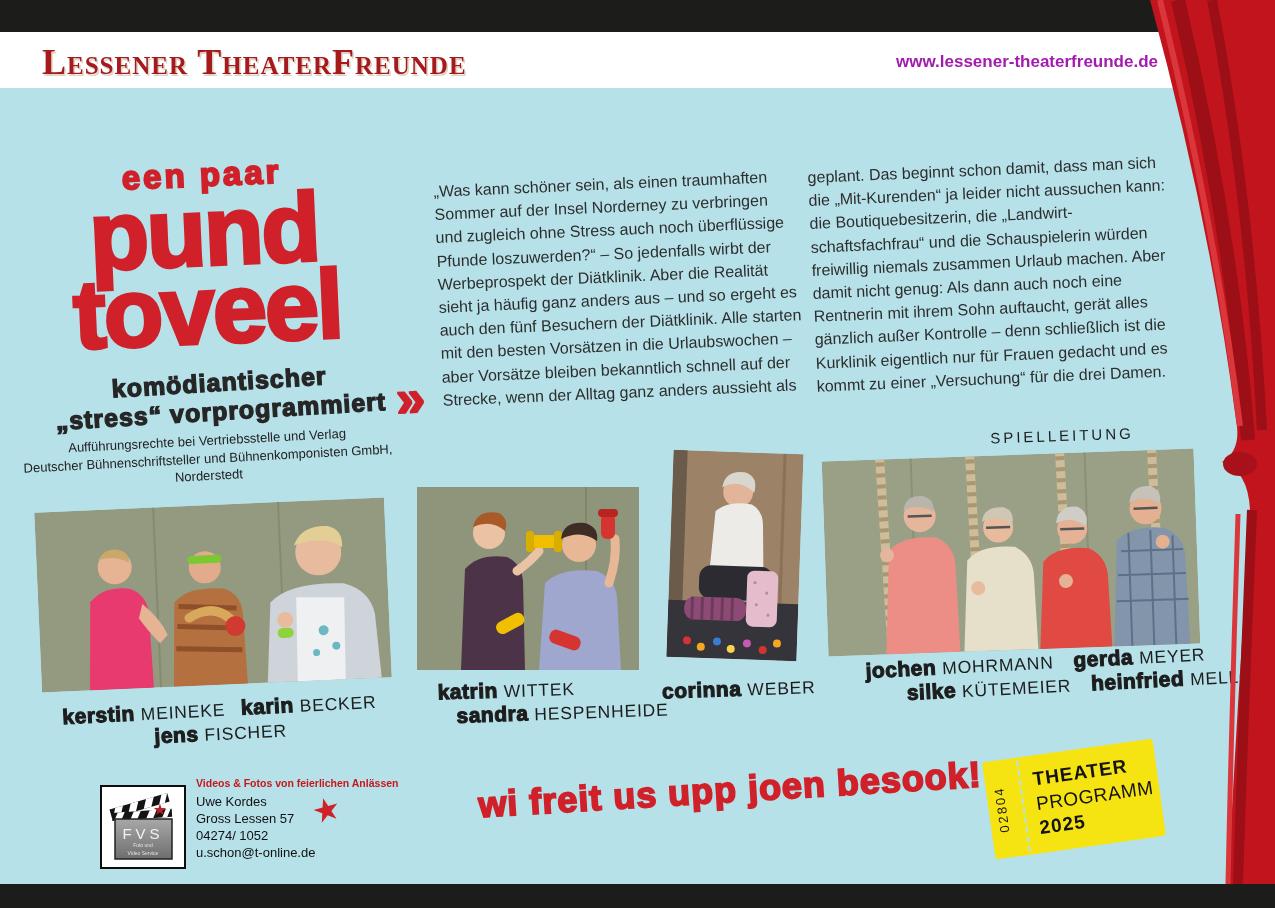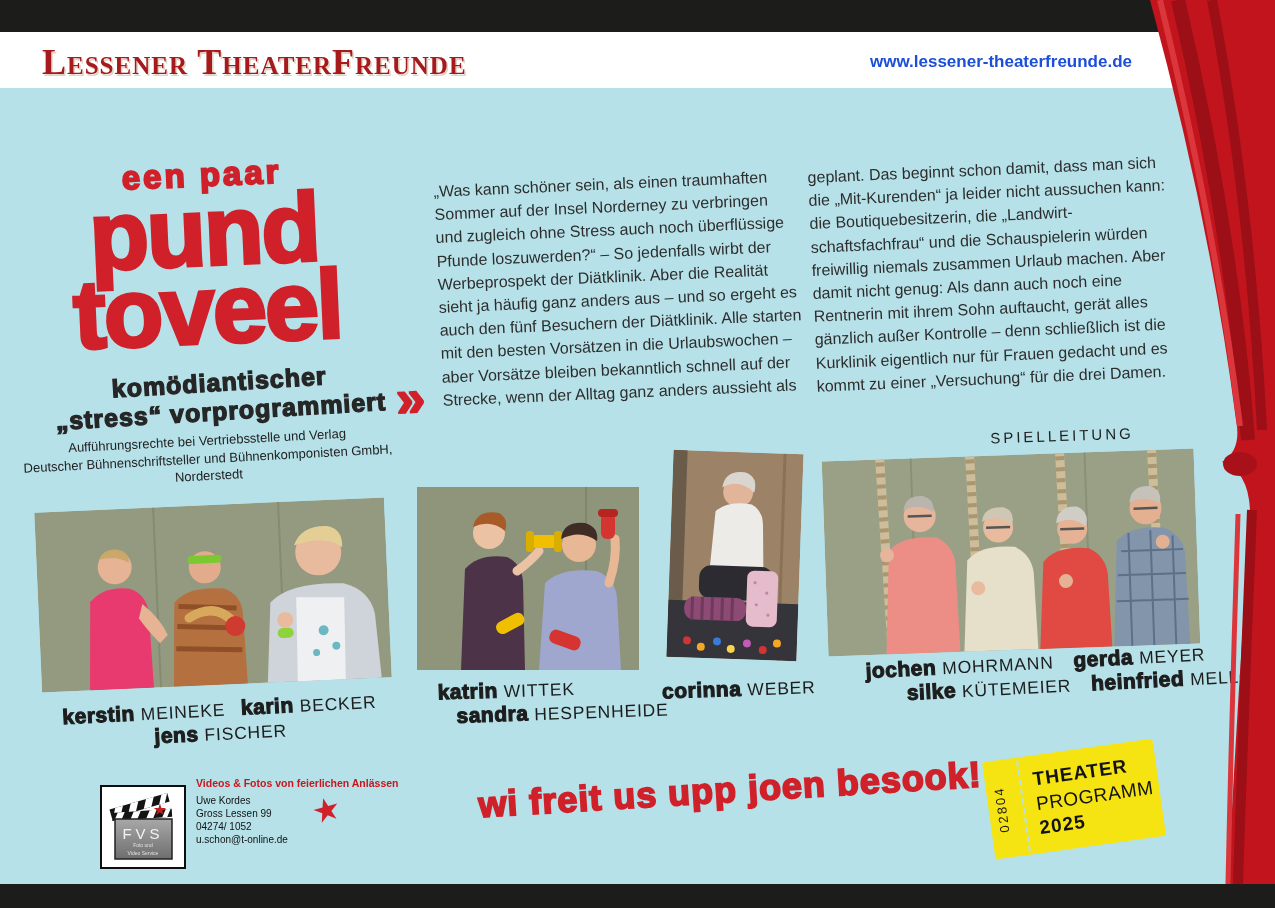--- a/index.html
+++ b/index.html
@@ -17,22 +17,22 @@
   .band-white{left:0;top:32px;width:1275px;height:56px;background:#ffffff;}
 
   .logo{
     left:42px;top:36px;width:420px;height:52px;line-height:52px;
     font-family:"Liberation Serif", serif; font-variant:small-caps;
     font-weight:700; font-size:36px; letter-spacing:1px; color:#a6191c;
     text-shadow:1.5px 1.5px 0 #ded4c4;
     white-space:nowrap;
   }
   .url{
-    left:870px;top:36px;width:260px;height:52px;line-height:52px;
-    font-weight:700;font-size:17px;color:#1d4ed8;text-align:left;white-space:nowrap;
+    left:896px;top:36px;width:260px;height:52px;line-height:52px;
+    font-weight:700;font-size:17px;color:#a21caf;text-align:left;white-space:nowrap;
   }
 
   
   .title-block{left:30px;top:158px;width:350px;text-align:center;transform:rotate(-2.5deg);}
   .kicker{
     font-weight:900;font-size:33px;letter-spacing:3px;color:#d0212a;
     -webkit-text-stroke:2px #d0212a; line-height:1; margin-bottom:2px;
   }
   .bigword{
     font-weight:900;font-size:97px;line-height:0.8;color:#d0212a;
@@ -87,21 +87,21 @@
   .cap4{left:866px;top:650px;width:350px;transform:rotate(-3deg);}
   .cap4 .pair+.pair{margin-left:20px;}
   .cap4 .cap-row+.cap-row{padding-left:40px;}
 
   
   .fvs-box{
     left:100px;top:785px;width:86px;height:84px;background:#ffffff;
     border:2px solid #0e0e0e;box-sizing:border-box;
   }
   .contact-tagline{left:196px;top:777px;font-size:10.5px;font-weight:600;color:#c8161d;white-space:nowrap;text-align:right;}
-  .contact-lines{left:196px;top:794px;font-size:10px;line-height:1.3;color:#111;}
+  .contact-lines{left:196px;top:794px;font-size:13px;line-height:1.3;color:#111;}
   .star{left:312px;top:794px;font-size:32px;color:#d0212a;transform:rotate(-15deg);line-height:1;}
 
   
   .slogan{
     left:478px;top:770px;width:470px;text-align:center;transform:rotate(-3.5deg);
     font-weight:900;font-size:36px;color:#d0212a;
     -webkit-text-stroke:1.8px #d0212a;letter-spacing:1px;white-space:nowrap;
   }
 
   
@@ -337,21 +337,21 @@
       <rect x="13" y="32" width="57" height="40" fill="url(#fvsg)" stroke="#222" stroke-width="1.5"></rect>
       <text x="41" y="52" text-anchor="middle" font-size="15" letter-spacing="4" fill="#f2f2f2" font-family="Liberation Sans, sans-serif">FVS</text>
       <text x="41" y="60" text-anchor="middle" font-size="5" fill="#e0e0e0" font-family="Liberation Sans, sans-serif">Foto und</text>
       <text x="41" y="68" text-anchor="middle" font-size="5" fill="#e0e0e0" font-family="Liberation Sans, sans-serif">Video Service</text>
       <text x="58" y="28" text-anchor="middle" font-size="16" fill="#c01f24">★</text>
     </svg>
   </div>
   <div class="abs contact-tagline">Videos &amp; Fotos von feierlichen Anlässen</div>
   <div class="abs contact-lines">
     <div>Uwe Kordes</div>
-    <div>Gross Lessen 99</div>
+    <div>Gross Lessen 57</div>
     <div>04274/ 1052</div>
     <div>u.schon@t-online.de</div>
   </div>
   <div class="abs star">★</div>
 
   <div class="abs slogan">wi freit us upp joen besook!</div>
 
   <div class="abs ticket">
     <div class="ticket-perf"></div>
     <div class="ticket-code">02804</div>

